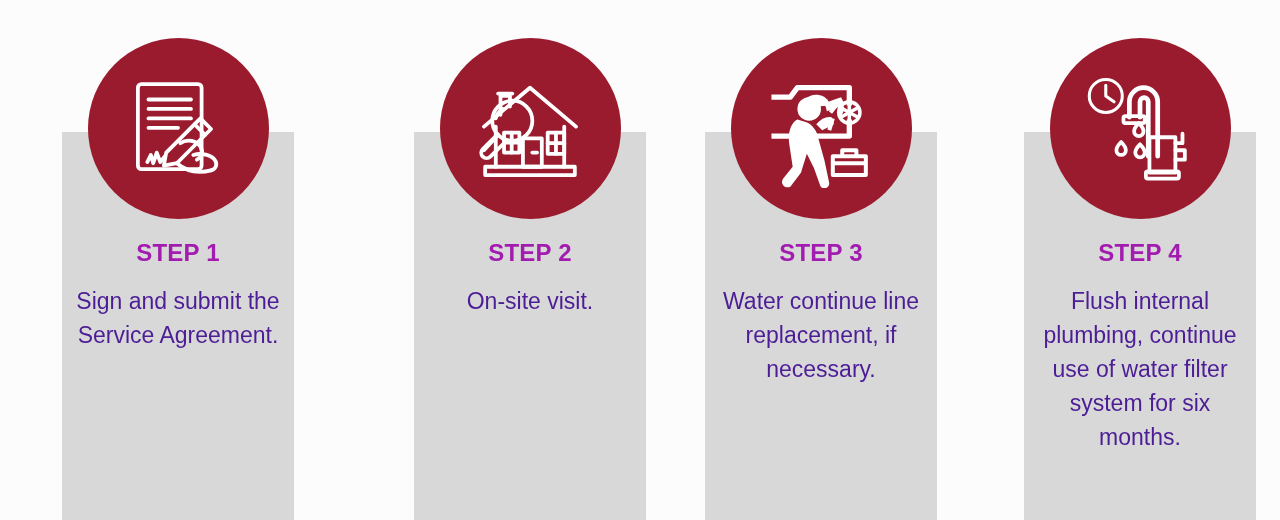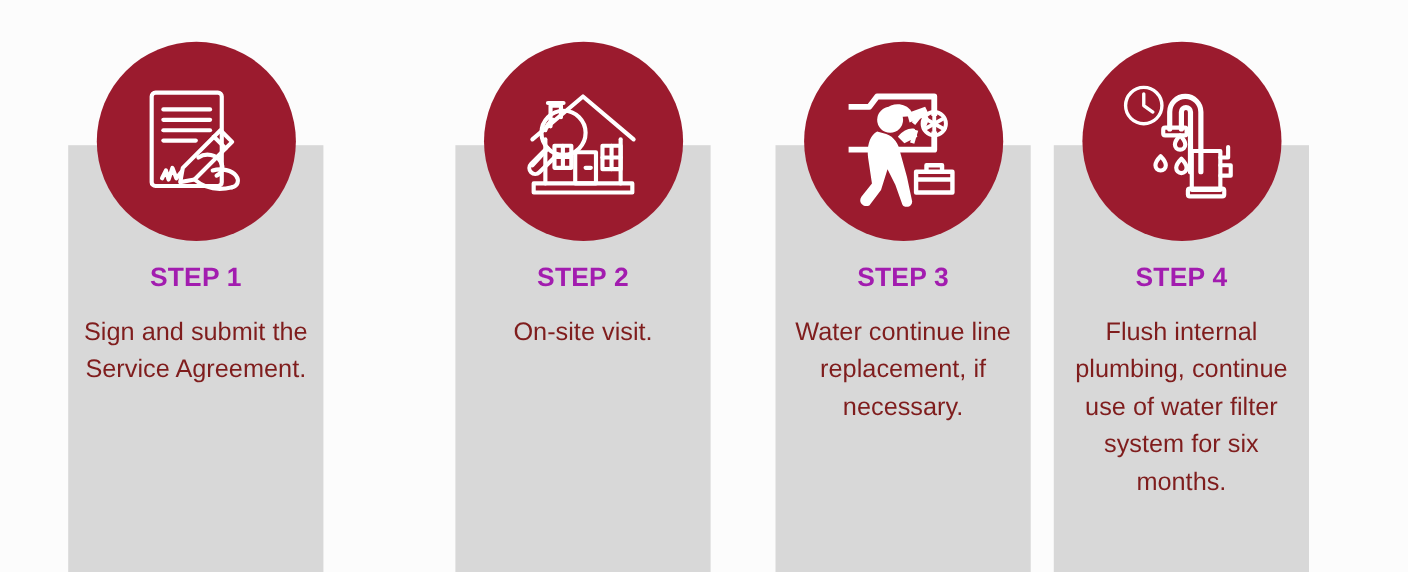--- a/index.html
+++ b/index.html
@@ -22,21 +22,21 @@
 
   .step-column {
     position: absolute;
     top: 0;
     width: 232px;
     height: 520px;
   }
   .step-column.col-0 { left: 62px; }
   .step-column.col-1 { left: 370px; margin-left: 44px; }
   .step-column.col-2 { left: 705px; }
-  .step-column.col-3 { left: 958px; border-radius: 25px; }
+  .step-column.col-3 { left: 1024px; border-radius: 25px; }
 
   .step-panel {
     position: absolute;
     left: 0;
     top: 132px;
     width: 232px;
     height: 388px;
     background: #d8d8d8;
   }
 
@@ -76,21 +76,21 @@
     font-weight: bold;
     color: #a21caf;
     letter-spacing: 0.2px;
     line-height: 30px;
     margin: 0 0 16px 0;
   }
 
   .step-body {
     font-size: 23px;
     font-weight: normal;
-    color: #7f1d1d;
+    color: #4c1d95;
     line-height: 34px;
     margin: 0;
   }
 </style>
 </head>
 <body>
 
 <div id="infographic">
 
   <div class="step-column col-0">

